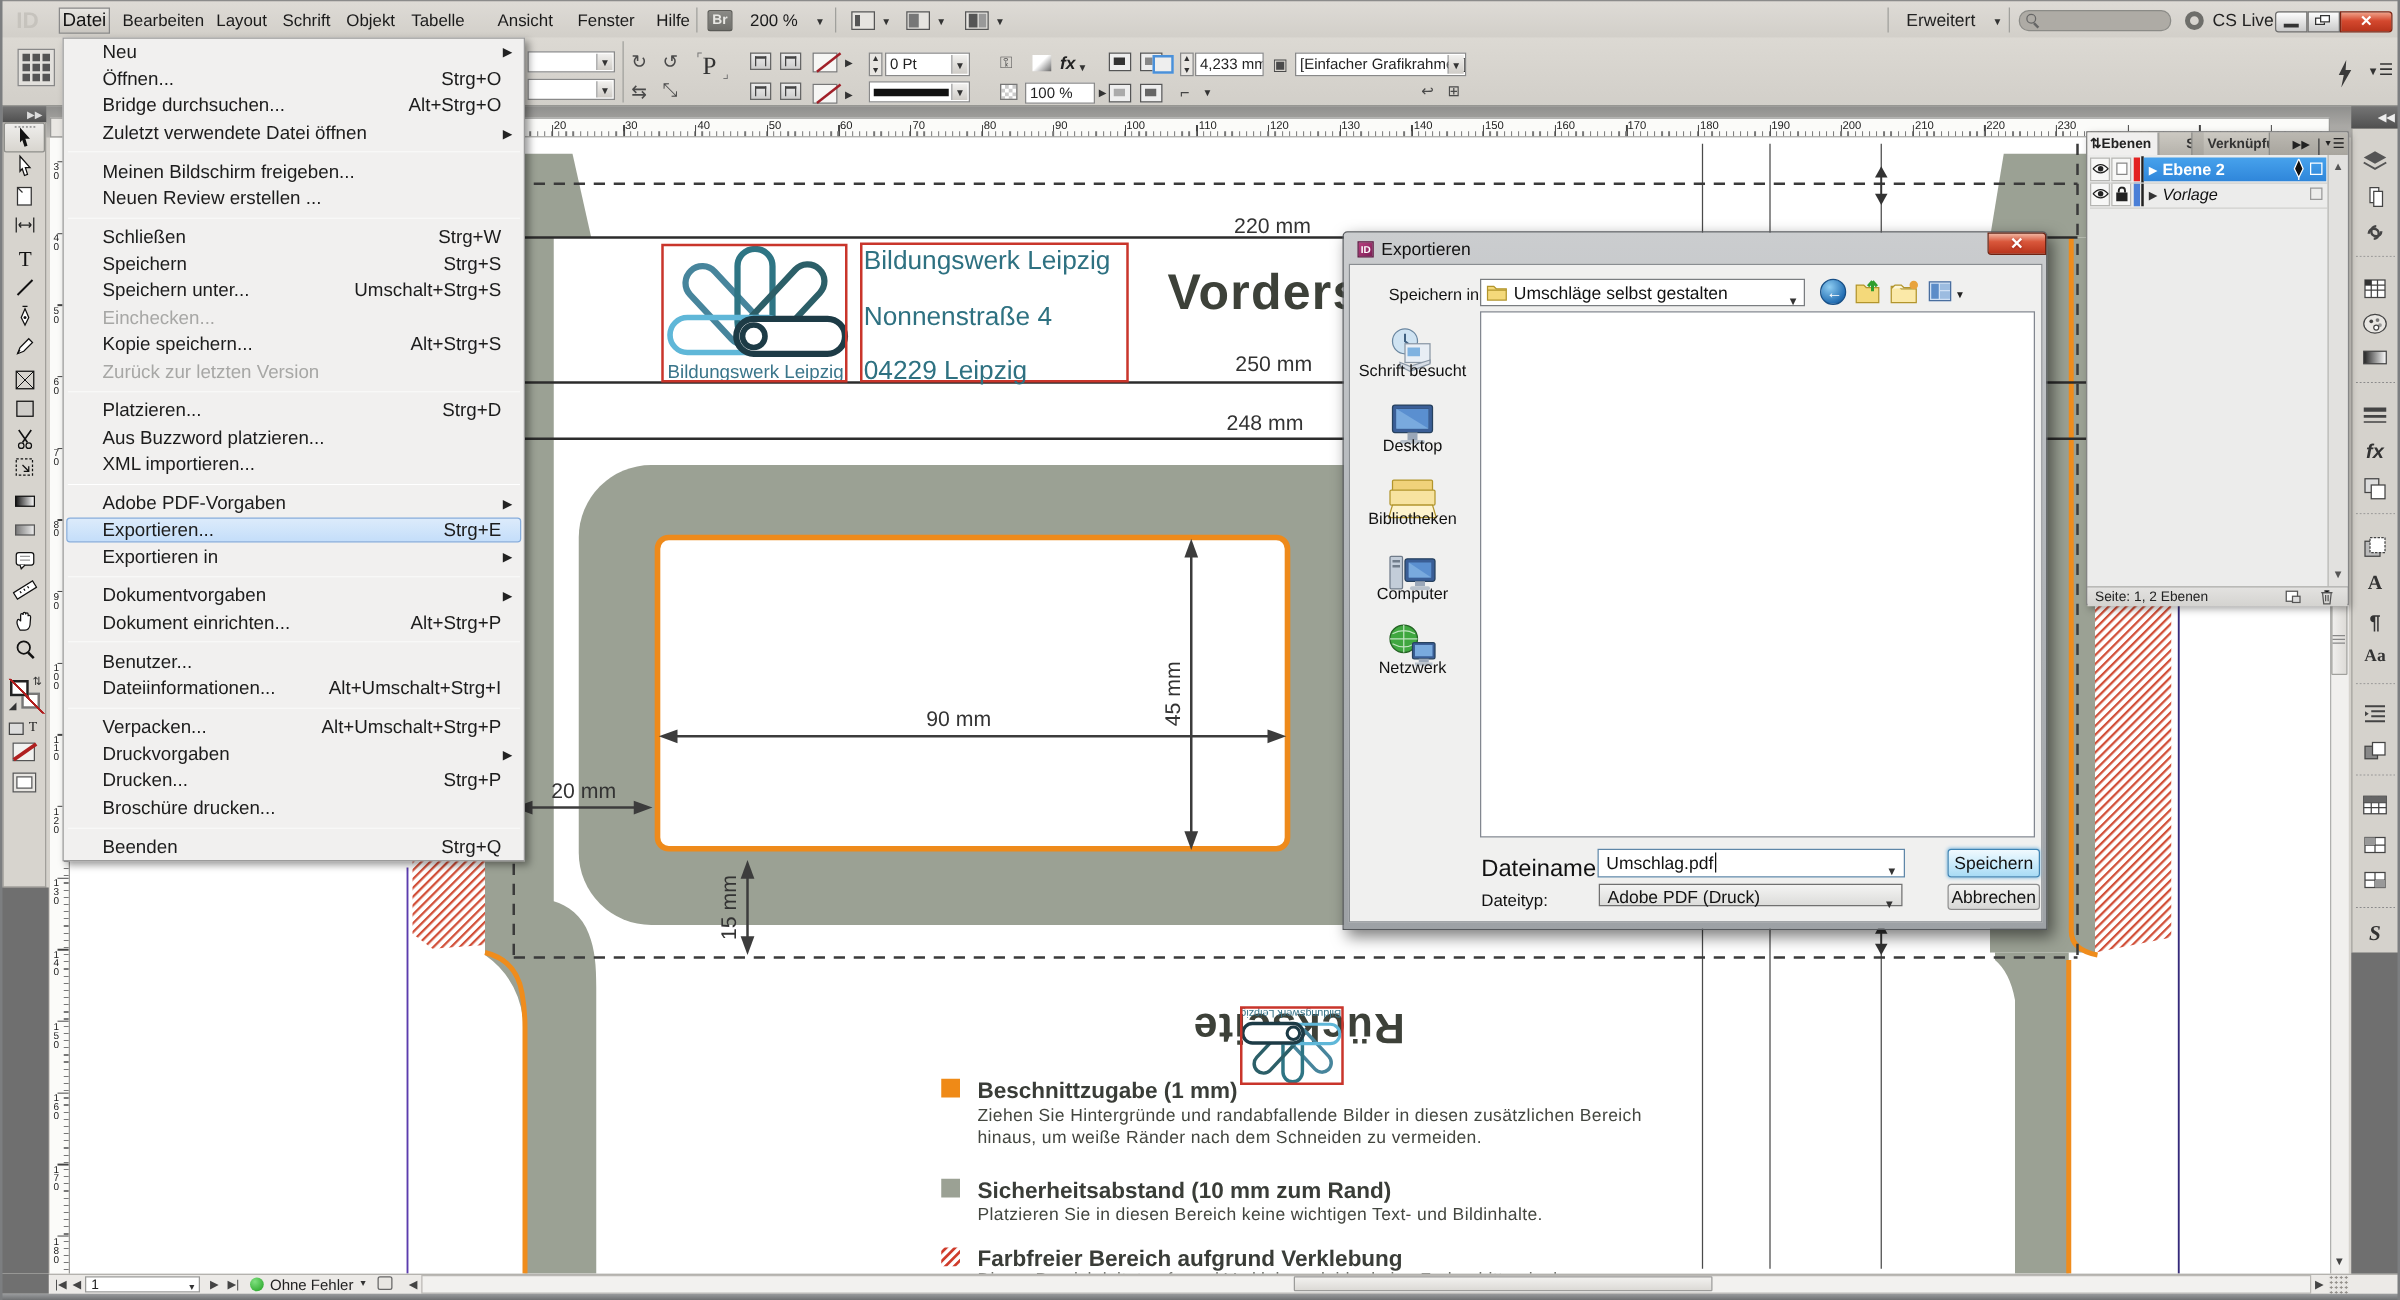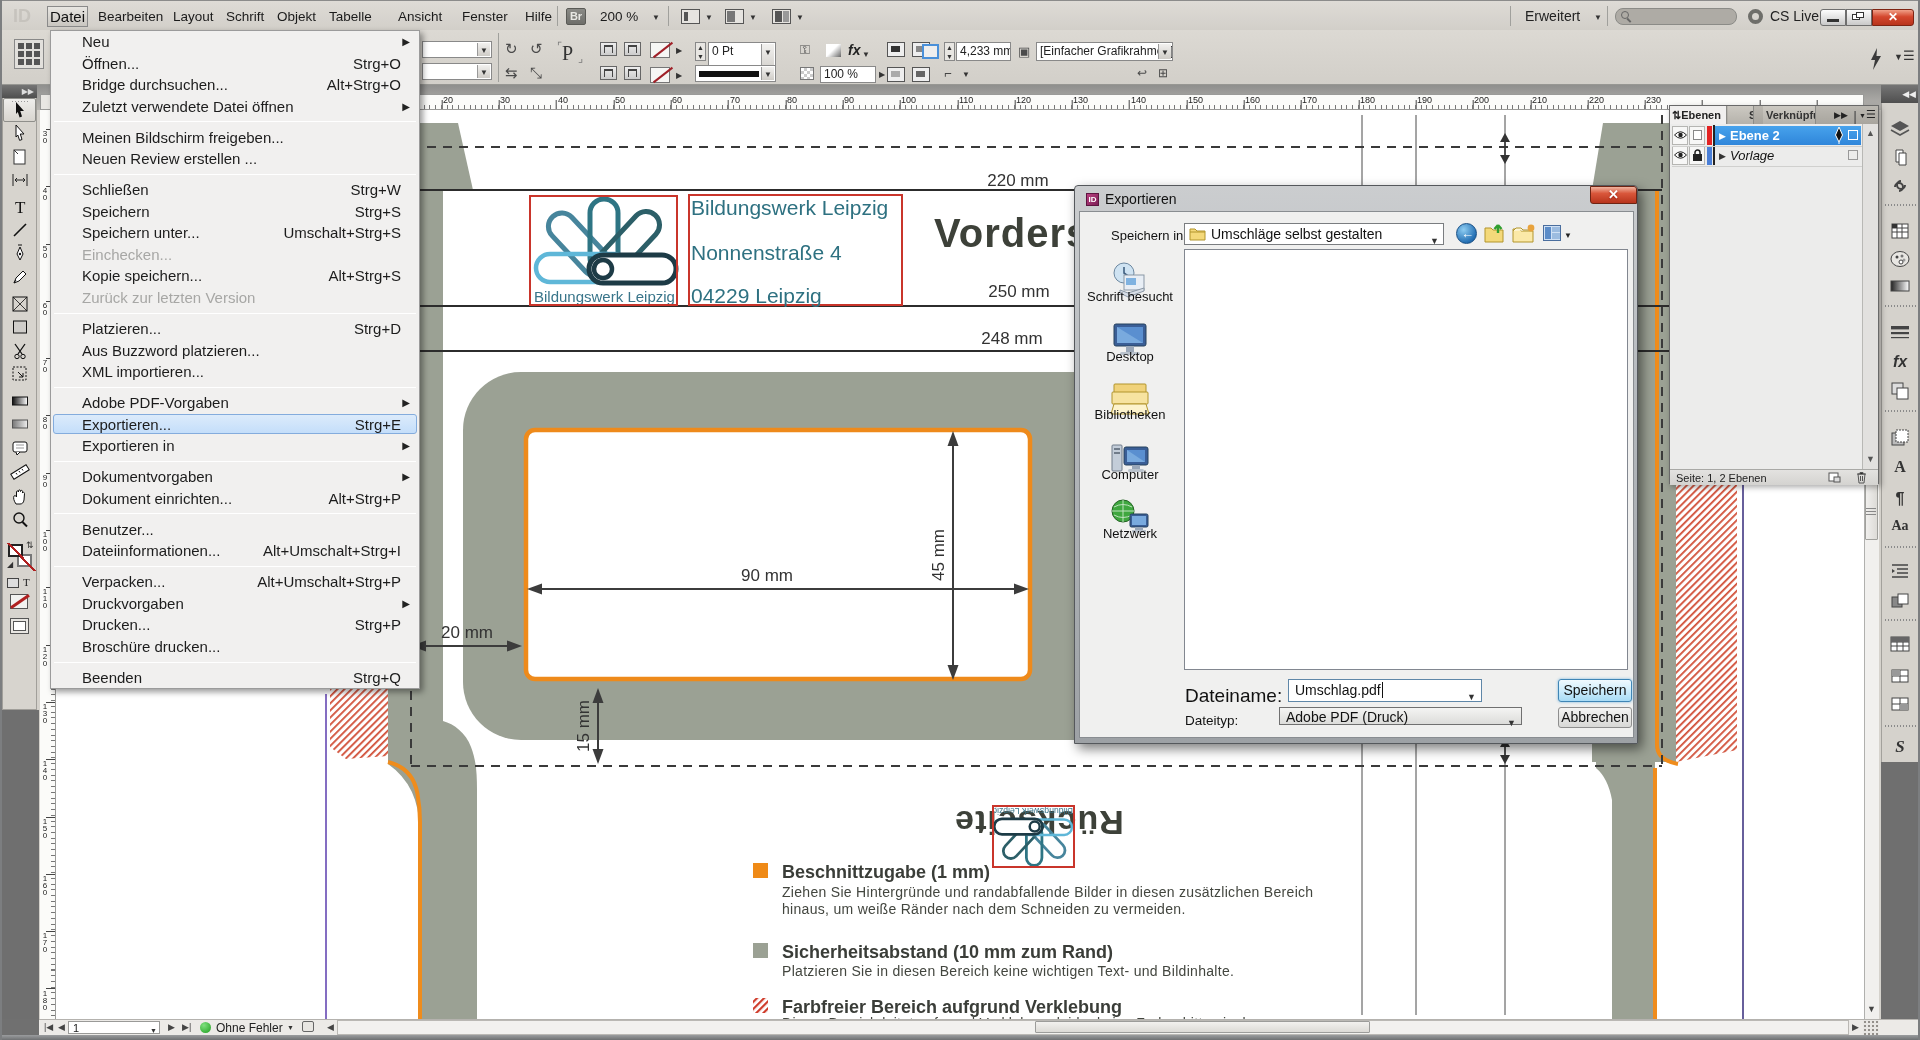--- a/index.html
+++ b/index.html
@@ -118,21 +118,21 @@
       <div class="a" style="left:604px;top:69px;width:9px;height:8px;border-top:2px solid #444;border-left:1px solid #444;border-right:1px solid #444"></div>
 <div class="a" style="left:624px;top:66px;width:17px;height:14px;border:1px solid #666;background:linear-gradient(180deg,#eee,#ccc)"></div>
       <div class="a" style="left:628px;top:69px;width:9px;height:8px;border-top:2px solid #444;border-left:1px solid #444;border-right:1px solid #444"></div>
 <div class="a" style="left:650px;top:42px;width:20px;height:16px;border:1px solid #777;background:#f6f6f4"></div>
 <div class="a" style="left:651px;top:49px;width:24px;height:2px;background:#a02028;transform:rotate(-38deg)"></div>
 <span class="a" style="left:676px;top:46px;font-size:8px;color:#333">▶</span>
 <div class="a" style="left:650px;top:67px;width:20px;height:16px;border:1px solid #777;background:#f6f6f4"></div>
 <div class="a" style="left:651px;top:74px;width:24px;height:2px;background:#a02028;transform:rotate(-38deg)"></div>
 <span class="a" style="left:676px;top:71px;font-size:8px;color:#333">▶</span>
 <div class="a" style="left:695px;top:42px;width:11px;height:19px;border:1px solid #888;background:#e8e6e2;font-size:7px;color:#333;text-align:center;line-height:9px">▲<br>▼</div>
-<div class="a combo" style="left:708px;top:42px;width:68px;height:34px;line-height:17px">0 Pt<span class="cdn" style="line-height:17px">▼</span></div>
+<div class="a combo" style="left:708px;top:42px;width:68px;height:19px;line-height:17px">0 Pt<span class="cdn" style="line-height:17px">▼</span></div>
 <div class="a combo" style="left:695px;top:65px;width:81px;height:17px">
         <span style="position:absolute;left:3px;top:5px;width:60px;height:6px;background:#111"></span>
         <span class="cdn">▼</span>
       </div>
 <span class="a gico" style="left:800px;top:42px">⚿</span>
 <div class="a" style="left:826px;top:44px;width:15px;height:13px;background:linear-gradient(135deg,#fff 45%,#666)"></div>
 <span class="a" style="left:848px;top:42px;font-size:14px;font-style:italic;font-weight:bold;color:#222">fx</span>
       <span class="a" style="left:862px;top:50px;font-size:8px;color:#333">▼</span>
 <div class="a" style="left:800px;top:67px;width:14px;height:13px;border:1px solid #777;background:repeating-conic-gradient(#ccc 0 25%,#fff 0 50%) 0 0/6px 6px"></div>
 <div class="a combo" style="left:820px;top:66px;width:56px;height:17px">100 %</div>
@@ -772,19 +772,19 @@
             <path d="M4,9 q9,-5 18,0 M4,17 q9,5 18,0 M13,2 v22 M2,13 h22" stroke="#bfe3bf" fill="none"></path>
             <rect x="20" y="16" width="18" height="13" rx="1.5" fill="#3a5e96" stroke="#27425f"></rect>
             <rect x="22" y="18" width="14" height="9" fill="#79aade"></rect>
             <rect x="25" y="29" width="8" height="3" fill="#9aa7b8"></rect>
             <rect x="22" y="32" width="14" height="2.5" fill="#b9c2cc"></rect>
           </svg>
         </div>
         <span class="a" style="left:50px;top:314px;font-size:13px;color:#111;transform:translateX(-50%);white-space:nowrap">Netzwerk</span>
 <div class="a" style="left:104px;top:37px;width:444px;height:421px;background:#fff;border:1px solid #828790"></div>
 <span class="a" style="left:105px;top:473px;font-size:19px;color:#111">Dateiname:</span>
-<div class="a" style="left:208px;top:467px;width:194px;height:23px;background:#fff;border:1px solid #5f87a8;font-size:14px;color:#111;line-height:21px"><span style="margin-left:6px">Umschlag.pdf</span><span style="border-left:1px solid #111;margin-left:1px">​</span><span class="a" style="right:5px;top:7px;font-size:9px;color:#333">▼</span></div>
+<div class="a" style="left:198px;top:467px;width:246px;height:23px;background:#fff;border:1px solid #5f87a8;font-size:14px;color:#111;line-height:21px"><span style="margin-left:6px">Umschlag.pdf</span><span style="border-left:1px solid #111;margin-left:1px">​</span><span class="a" style="right:5px;top:7px;font-size:9px;color:#333">▼</span></div>
 <div class="a" style="left:478px;top:467px;width:74px;height:23px;background:linear-gradient(180deg,#f0f9fe,#d1eefc 45%,#a8dbf5);border:1px solid #3f85b5;border-radius:3px;box-shadow:0 0 3px #7ab8e0;font-size:14px;color:#111;text-align:center;line-height:21px">Speichern</div>
 <span class="a" style="left:105px;top:501px;font-size:13.5px;color:#111">Dateityp:</span>
 <div class="a" style="left:199px;top:495px;width:243px;height:18px;background:linear-gradient(180deg,#f4f4f3,#dcdcda);border:1px solid #707070;font-size:14px;color:#111;line-height:19px"><span style="margin-left:6px">Adobe PDF (Druck)</span><span class="a" style="right:5px;top:6px;font-size:9px;color:#333">▼</span></div>
 <div class="a" style="left:478px;top:495px;width:74px;height:21px;background:linear-gradient(180deg,#f4f4f3,#d8d8d6);border:1px solid #8e8e8e;border-radius:3px;font-size:14px;color:#111;text-align:center;line-height:19px">Abbrechen</div>
 </div>
 </div>
 </div>
 </body></html>

